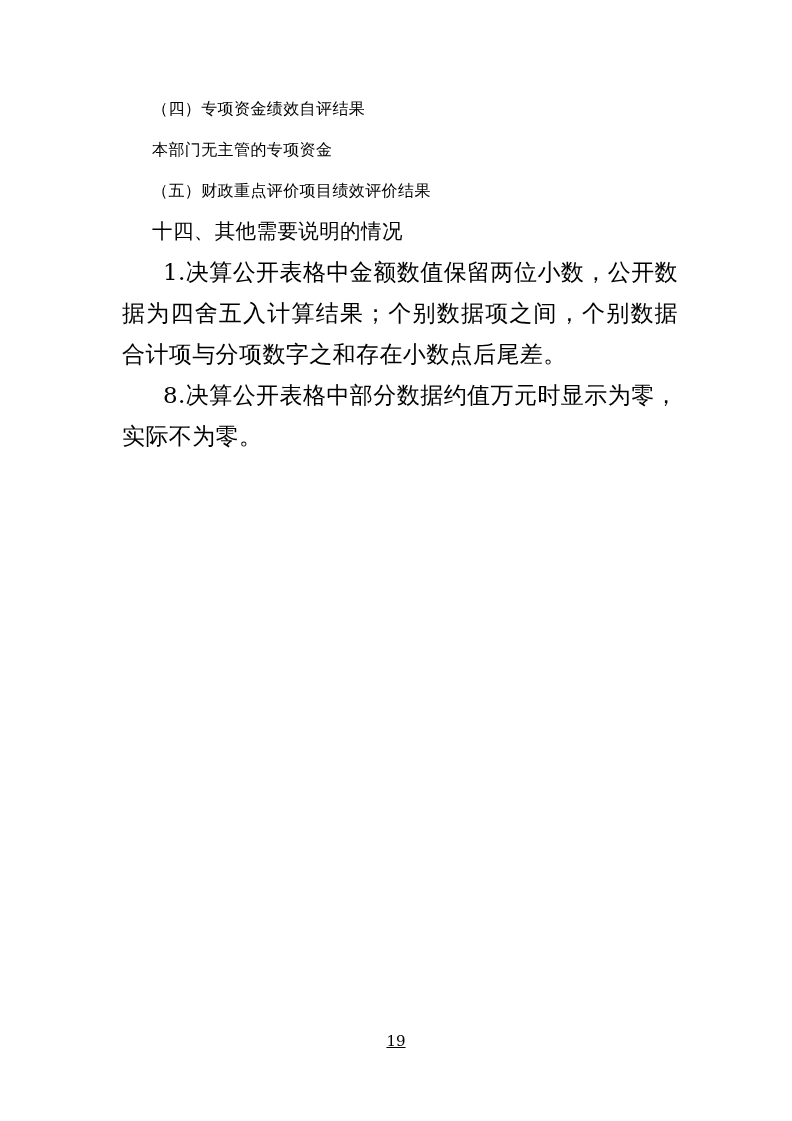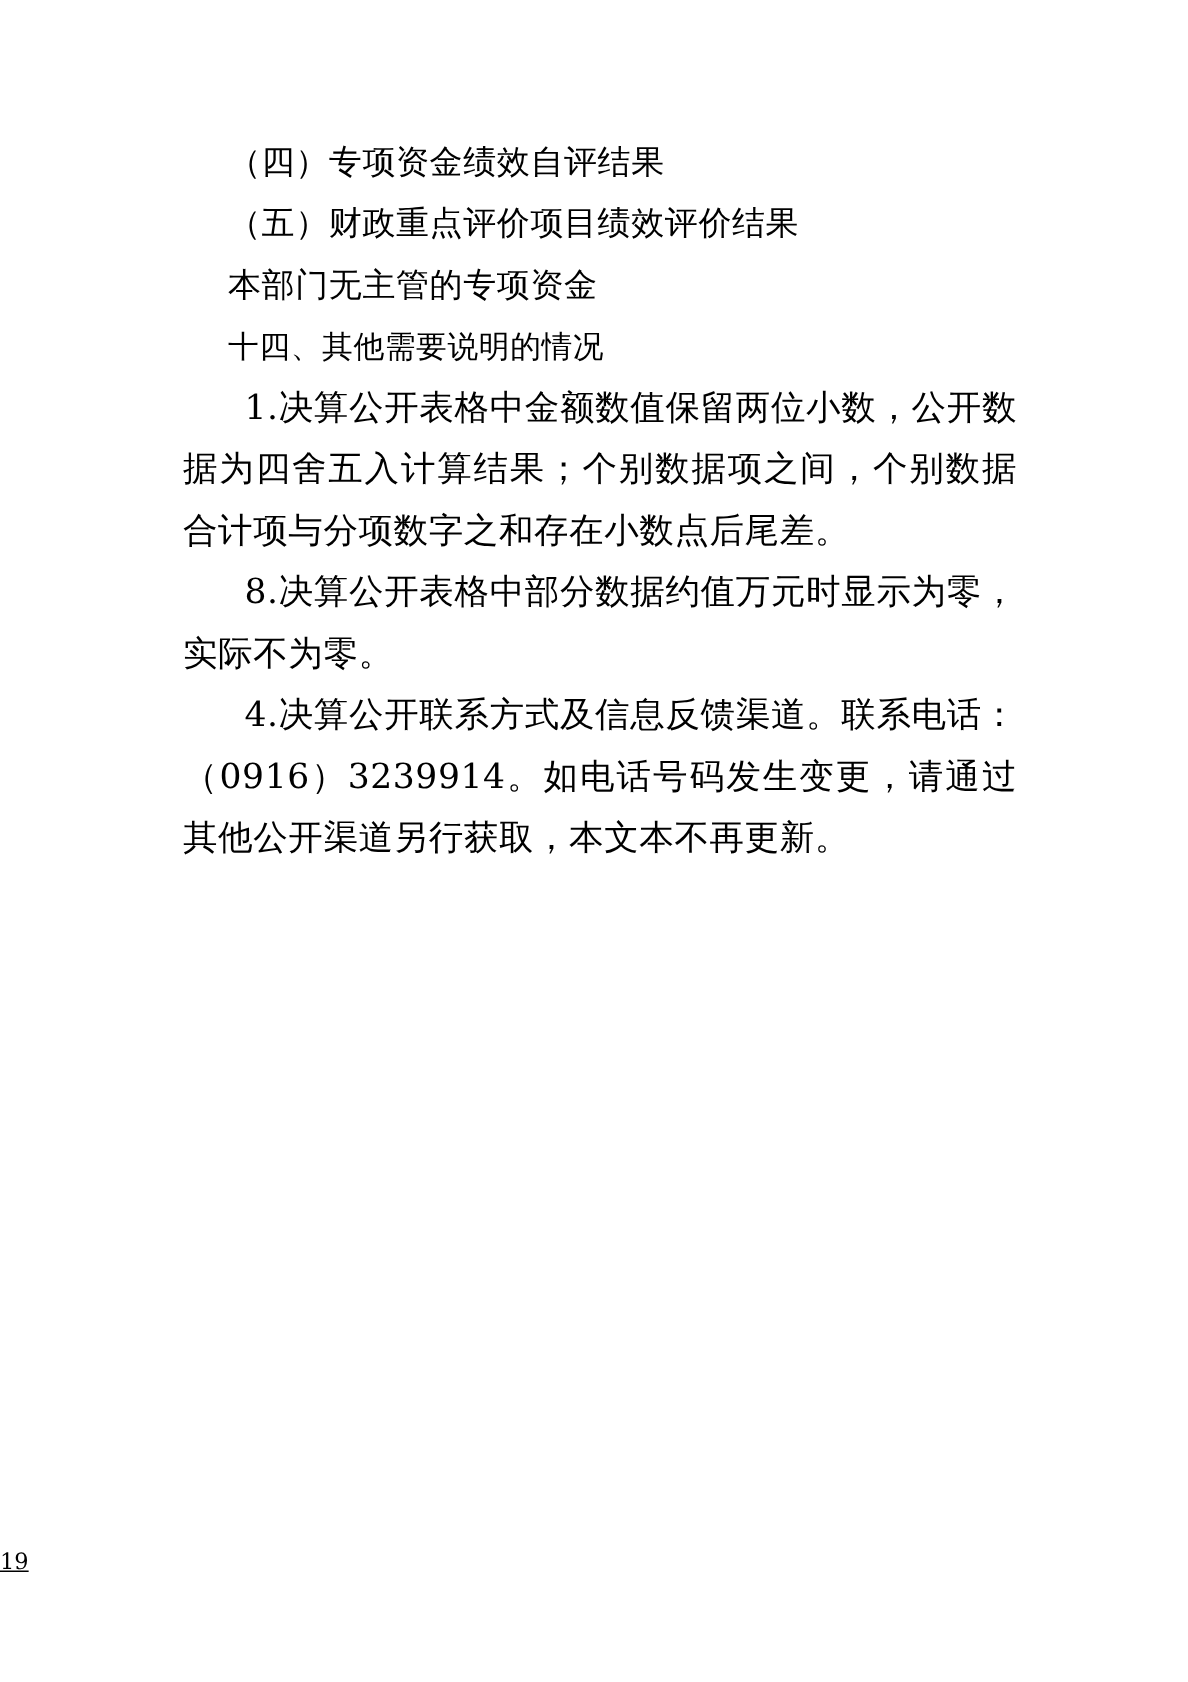--- a/index.html
+++ b/index.html
@@ -46,56 +46,55 @@
   .heading {
     font-size: 20.5px;
     line-height: 41px;
     font-weight: normal;
     letter-spacing: 0.4px;
     margin: 0;
     text-indent: 30px;
     font-family: "DejaVu Sans", "Liberation Sans", sans-serif;
   }
   .subhead {
-    font-size: 22px;
+    font-size: 16px;
     line-height: 41px;
     letter-spacing: 0.4px;
     margin: 0;
     text-indent: 30px;
   }
   .page-number {
     position: absolute;
     left: 0;
     top: 1032px;
     width: 792px;
-    text-align: left;
+    text-align: center;
     font-size: 15px;
     font-family: "DejaVu Serif", "Liberation Serif", serif;
     color: #000000;
     text-decoration: underline;
   }
 </style>
 </head>
 <body>
 
 <div class="page">
   <div class="content">
 
     <p class="subhead">（四）专项资金绩效自评结果</p>
 
+    <p class="subhead">本部门无主管的专项资金</p>
+
     <p class="subhead">（五）财政重点评价项目绩效评价结果</p>
-
-    <p class="subhead">本部门无主管的专项资金</p>
 
 
     <p class="heading">十四、其他需要说明的情况</p>
 
     <p class="para indent">1.决算公开表格中金额数值保留两位小数，公开数据为四舍五入计算结果；个别数据项之间，个别数据合计项与分项数字之和存在小数点后尾差。</p>
 
     <p class="para indent">8.决算公开表格中部分数据约值万元时显示为零，实际不为零。</p>
 
 
-    <p class="para indent">4.决算公开联系方式及信息反馈渠道。联系电话：（0916）3239914。如电话号码发生变更，请通过其他公开渠道另行获取，本文本不再更新。</p>
 
   </div>
 
   <div class="page-number">19</div>
 </div>
 
 </body></html>

